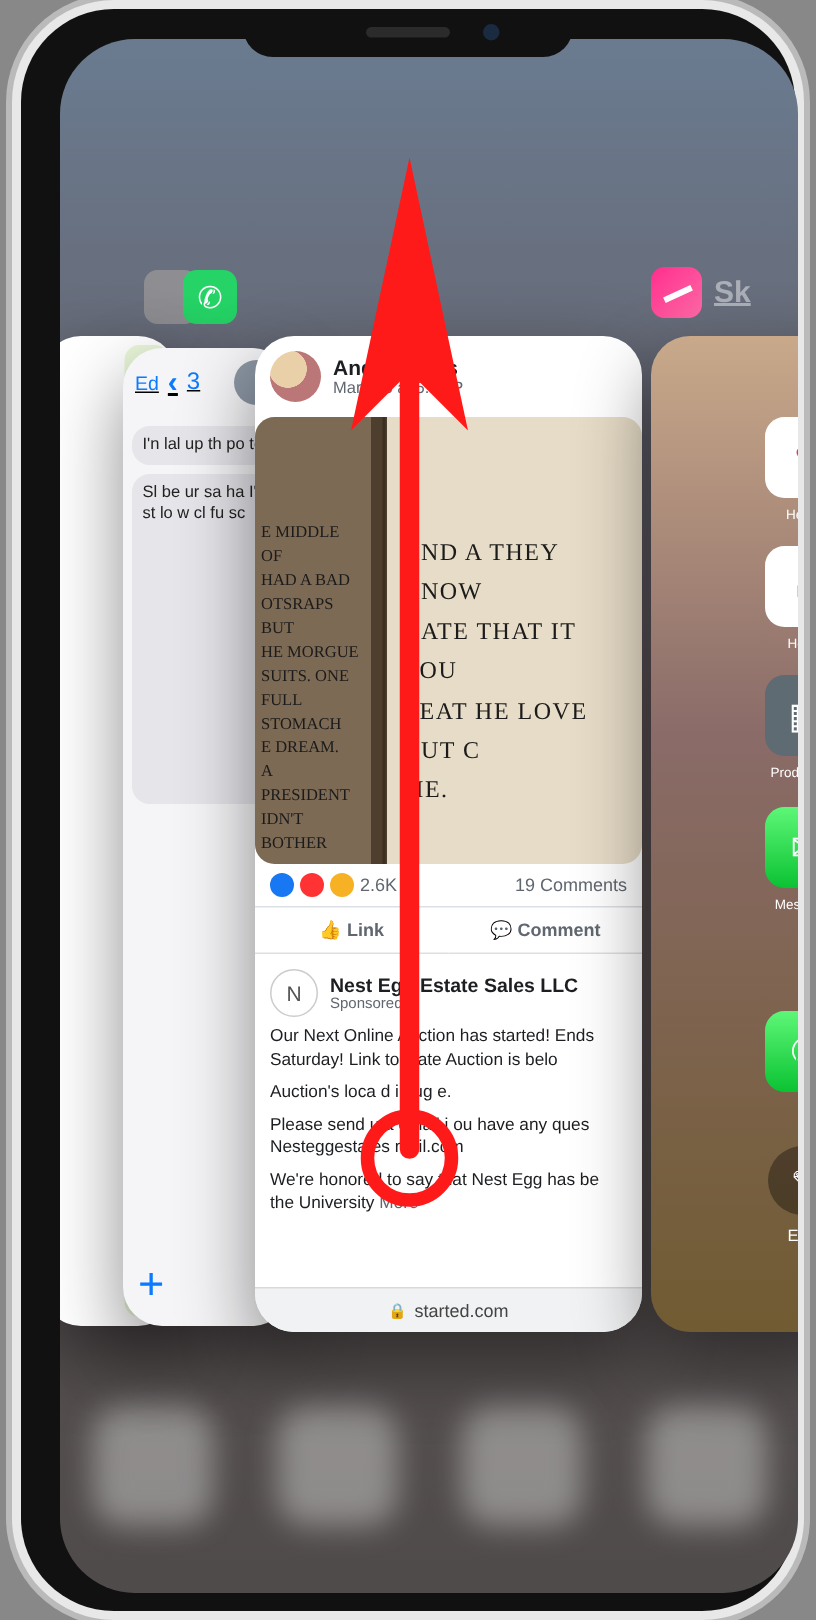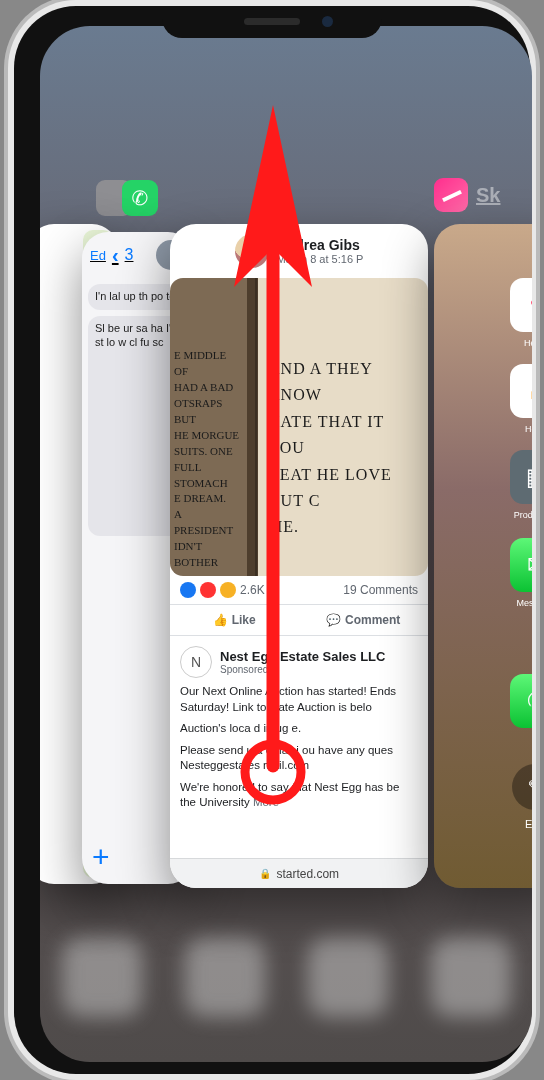--- a/index.html
+++ b/index.html
@@ -78,21 +78,21 @@
   .msgs .back { color:#0a7aff; font-size:20px; font-weight:600; }
   .msgs .avatar { width:30px;height:30px;border-radius:50%;background:#8d98a6;margin-left:auto; }
   .msgs .bubble {
     margin:6px 6px; padding:6px 7px; border-radius:12px;
     background:#e5e5ea; font-size:11px; color:#222; line-height:1.25;
   }
   .msgs .compose { position:absolute;bottom:10px;left:10px;color:#0a7aff;font-size:30px;font-weight:300;}
 
   
   .card.safari { left:130px; top:198px; width:258px; height:664px; }
-  .post-head { display:flex; align-items:center; gap:8px; padding:10px 10px 4px;justify-content:center; }
+  .post-head { display:flex; align-items:center; gap:8px; padding:10px 10px 4px; }
   .post-head .ava { width:34px;height:34px;border-radius:50%;
      background: radial-gradient(circle at 35% 35%, #e9d0a9 0 40%, #b77 41% 100%); }
   .post-head .name { font-size:14px; font-weight:700; color:#1c1e21; }
   .post-head .meta { font-size:11px; color:#616770; }
   .book {
     position:relative; margin: 6px 0 0 0;
     height: 298px;
     background: linear-gradient(90deg,#7d6a54 0 30%,#4e3e2d 30% 34%, #e7dcc7 34% 100%);
     overflow:hidden;
     border-radius:13px;
@@ -234,21 +234,21 @@
           <span class="e love"></span>
           <span class="e wow"></span>
           <span>2.6K</span>
         </div>
         <span>19 Comments</span>
       </div>
 
       <div class="actions">
         <div class="btn">
           <span>👍 </span>
-          <span>Like</span>
+          <span>Link</span>
         </div>
         <div class="btn">
           <span>💬 </span>
           <span>Comment</span>
         </div>
       </div>
 
       <div class="sponsored">
         <div class="row">
           <div class="logo">N</div>

